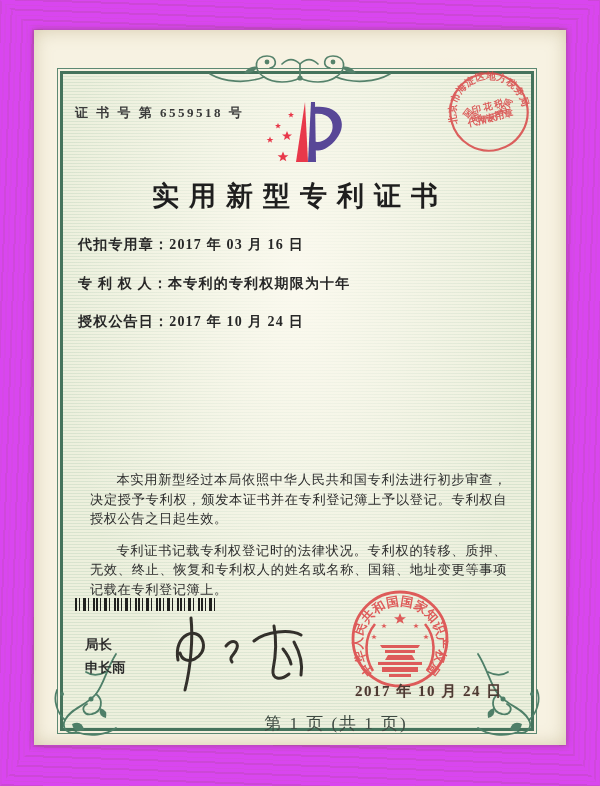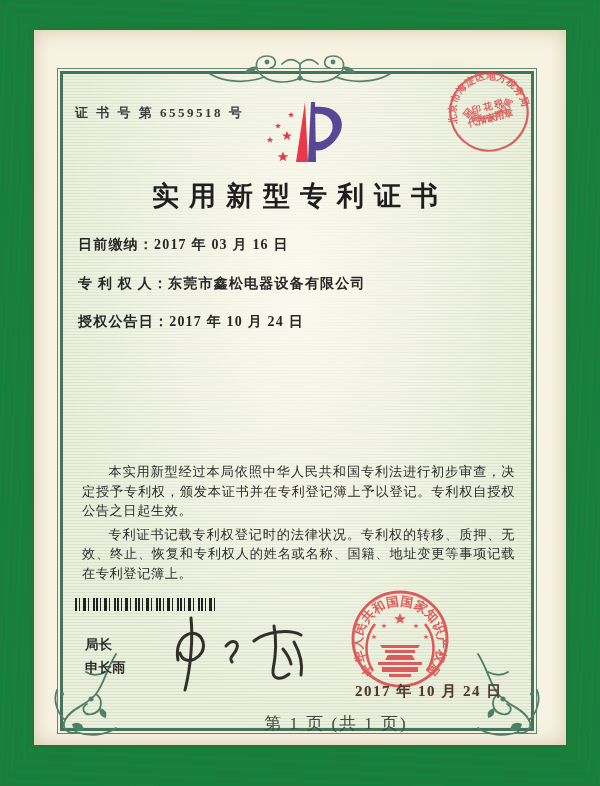--- a/index.html
+++ b/index.html
@@ -1,17 +1,17 @@
 <!DOCTYPE html>
 <html><head>
 <meta charset="utf-8">
 <style>
   html,body{margin:0;padding:0;background:#888;}
   .canvas{position:relative;width:600px;height:786px;overflow:hidden;
-          font-family:"Liberation Serif","DejaVu Serif",serif;background:#15803d;}
+          font-family:"Liberation Serif","DejaVu Serif",serif;background:#d946ef;}
 
   
   .wood{position:absolute;}
   .wood-top{left:0;top:0;width:600px;height:30px;
     background:linear-gradient(180deg,#efe0bc 0%,#e3d2a8 60%,#d9c597 100%);
     clip-path:polygon(0 0,100% 0,94.3% 100%,5.7% 100%);}
   .wood-left{left:0;top:0;width:34px;height:786px;
     background:linear-gradient(90deg,#e8d8b0,#dcc99b);
     clip-path:polygon(0 0,100% 3.8%,100% 94.8%,0 100%);}
   .wood-right{left:566px;top:0;width:34px;height:786px;
@@ -43,21 +43,21 @@
 
   
   .abs{position:absolute;}
   .cert-no{left:41px;top:74px;font-size:13px;letter-spacing:2.5px;color:#3b3b3b;font-weight:600;}
   .title{left:0;top:148px;width:532px;text-align:center;font-size:27px;font-weight:700;
          letter-spacing:10px;color:#1e1e1e;}
   .fields{left:44px;top:206px;width:450px;}
   .field{height:38.5px;font-size:14px;font-weight:600;color:#272727;letter-spacing:1.2px;white-space:nowrap;}
   .paras{left:44px;top:428px;width:441px;font-size:13.2px;line-height:19.6px;
          color:#2d2d2d;text-align:justify;letter-spacing:.6px;}
-  .paras p{margin:4px;text-indent:2em;}
+  .paras p{margin:12px;text-indent:2em;}
   .barcode{left:41px;top:568px;width:141px;height:13px;
     background:repeating-linear-gradient(90deg,
       #20201e 0 2px, transparent 2px 4px,
       #20201e 4px 5px, transparent 5px 8px,
       #20201e 8px 11px, transparent 11px 13px,
       #20201e 13px 14px, transparent 14px 18px,
       #20201e 18px 20px, transparent 20px 21px);}
   .signer{left:51px;top:603px;font-family:Liberation Sans, sans-serif;
           font-weight:700;font-size:13.5px;color:#2b2b2b;line-height:23px;}
   .sig-svg{left:112px;top:578px;}
@@ -172,24 +172,24 @@
       <g fill="#584797">
         <path d="M67,6 L64,66 L72,66 L71,6 Z"></path>
         <path d="M70,11 C94,8 105,26 93,42 C85,53 75,57 69,53 L69,45 C77,48 85,43 88,35 C91,25 84,16 70,18 Z"></path>
       </g>
     </svg>
 
     <div class="abs title">实用新型专利证书</div>
 
     <div class="abs fields">
       <div class="field">
-        <span>日前缴纳：</span><span>2017 年 03 月 16 日</span>
+        <span>代扣专用章：</span><span>2017 年 03 月 16 日</span>
       </div>
       <div class="field">
-        <span>专 利 权 人：</span><span>东莞市鑫松电器设备有限公司</span>
+        <span>专 利 权 人：</span><span>本专利的专利权期限为十年</span>
       </div>
       <div class="field">
         <span>授权公告日：</span><span>2017 年 10 月 24 日</span>
       </div>
     </div>
 
     <div class="abs paras">
       <p>本实用新型经过本局依照中华人民共和国专利法进行初步审查，决定授予专利权，颁发本证书并在专利登记簿上予以登记。专利权自授权公告之日起生效。</p>
       <p>专利证书记载专利权登记时的法律状况。专利权的转移、质押、无效、终止、恢复和专利权人的姓名或名称、国籍、地址变更等事项记载在专利登记簿上。</p>
     </div>

